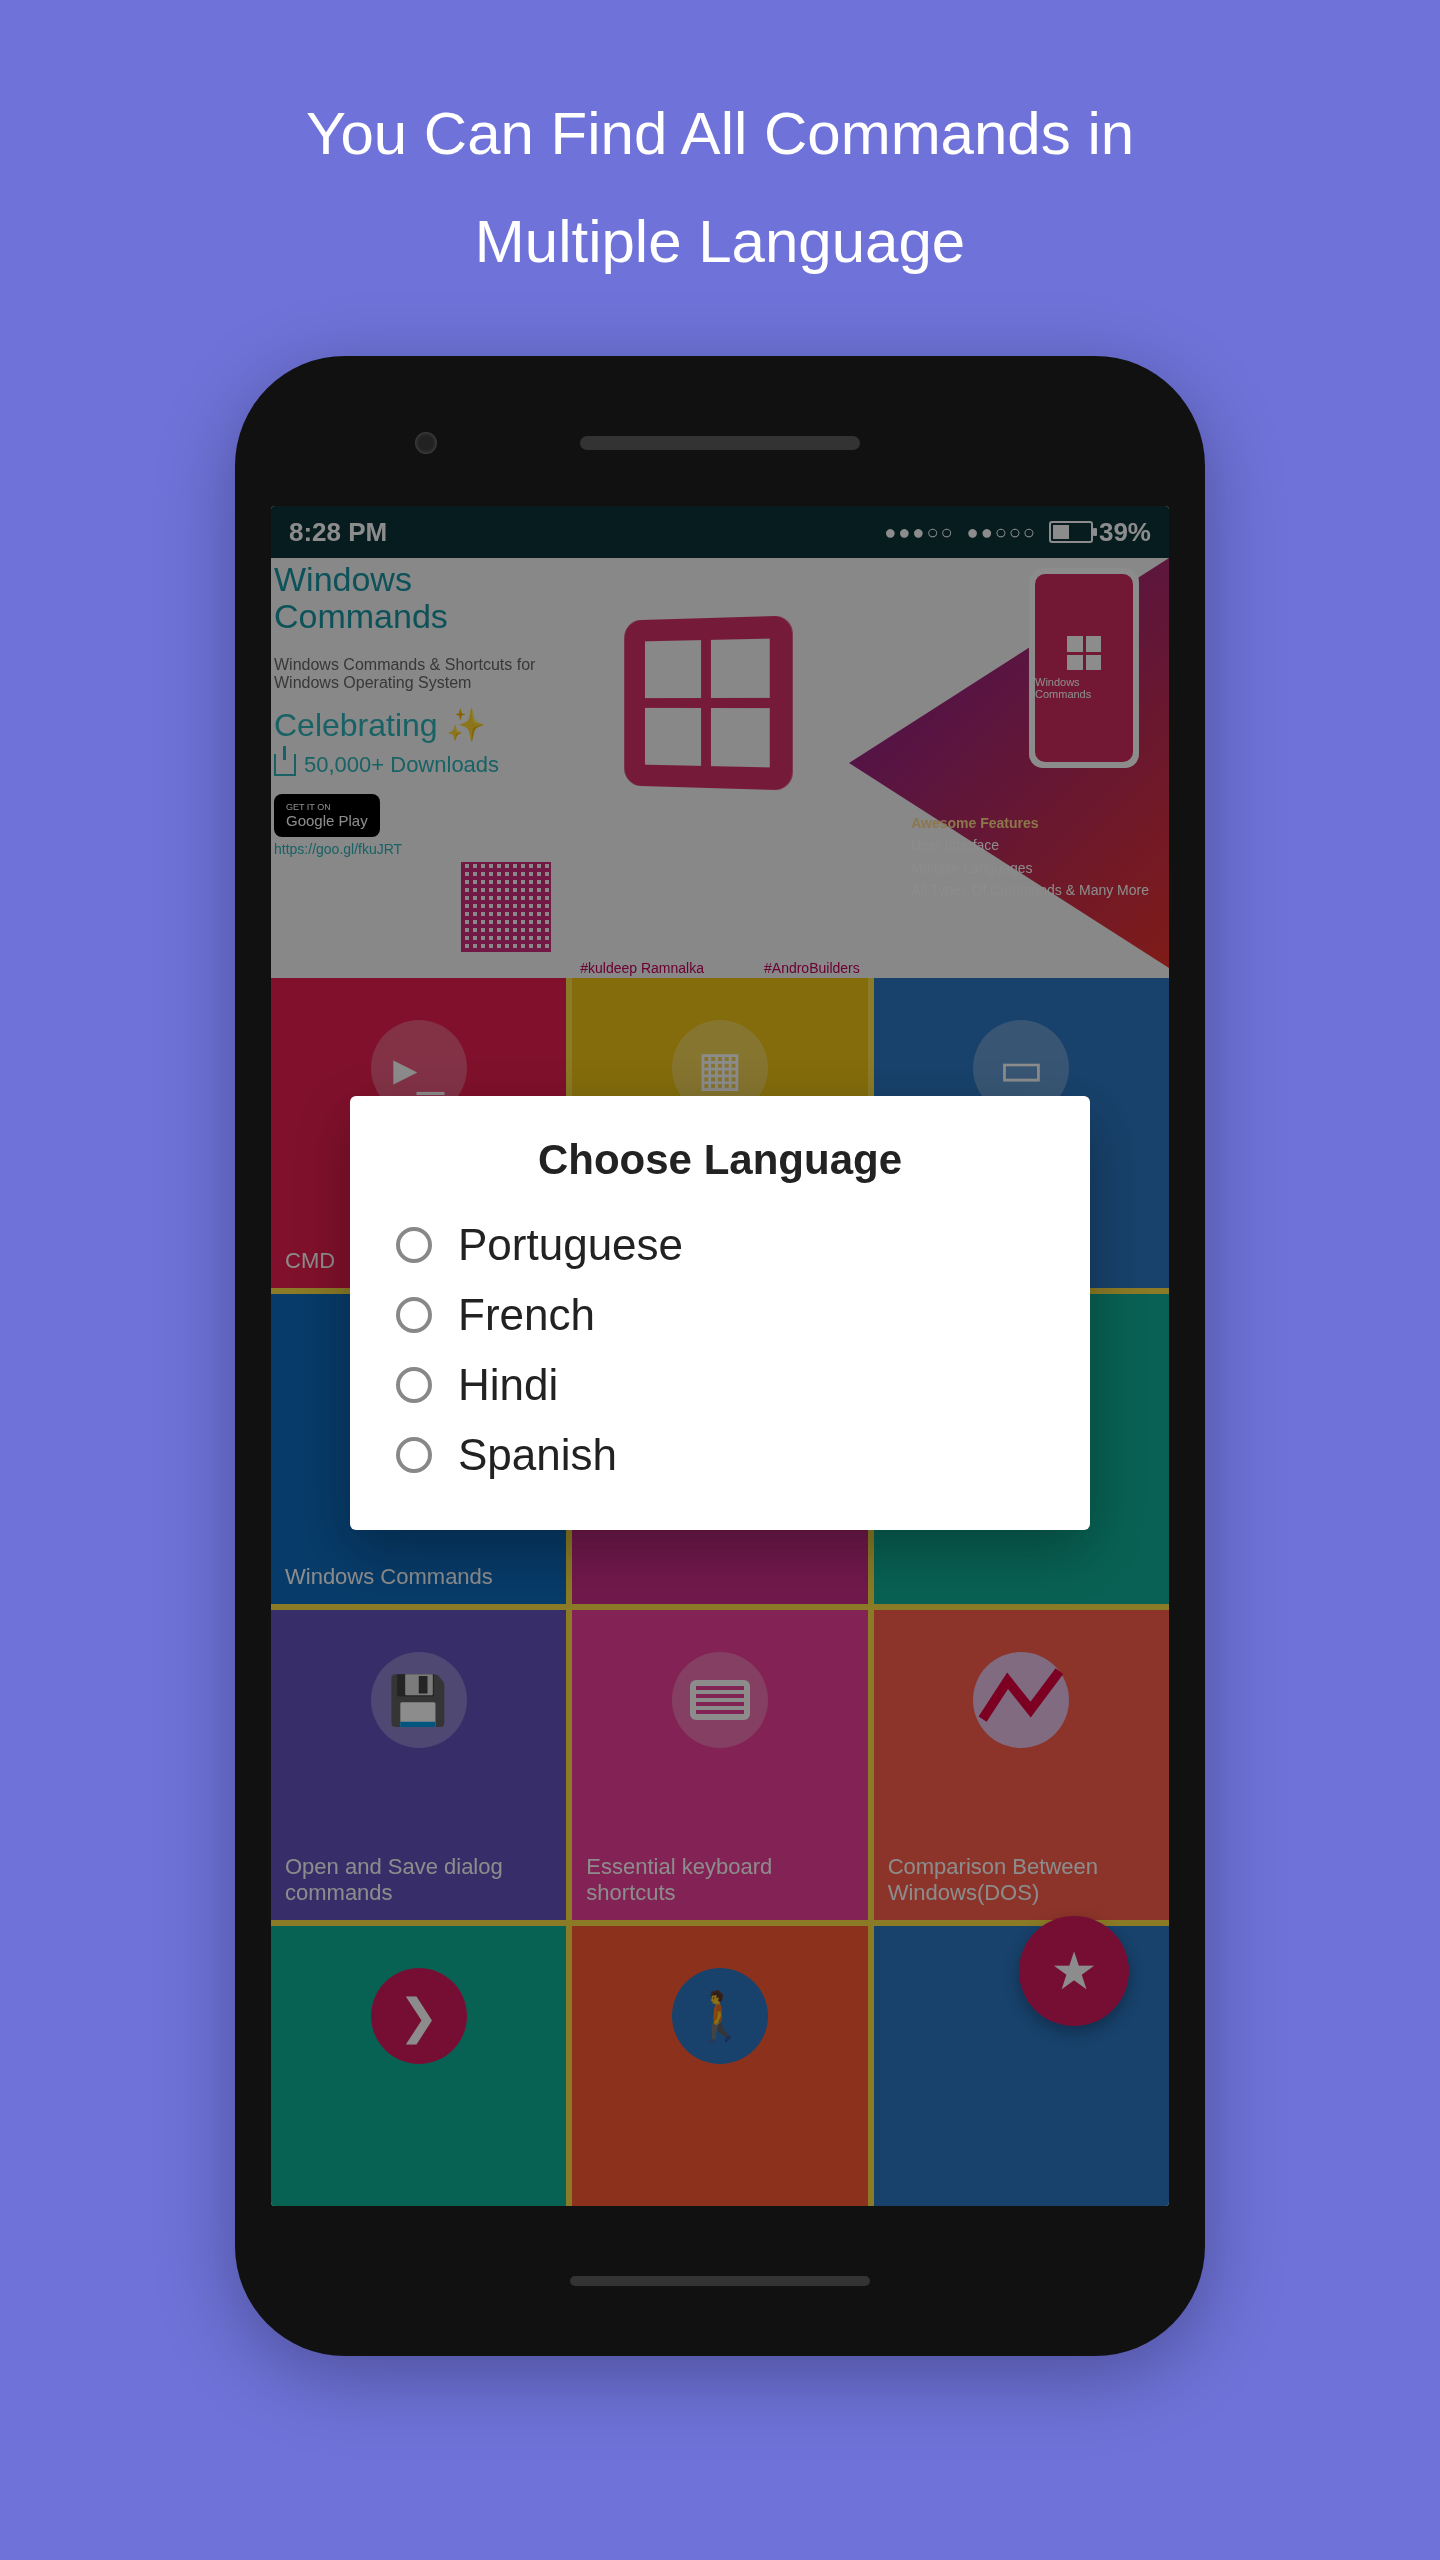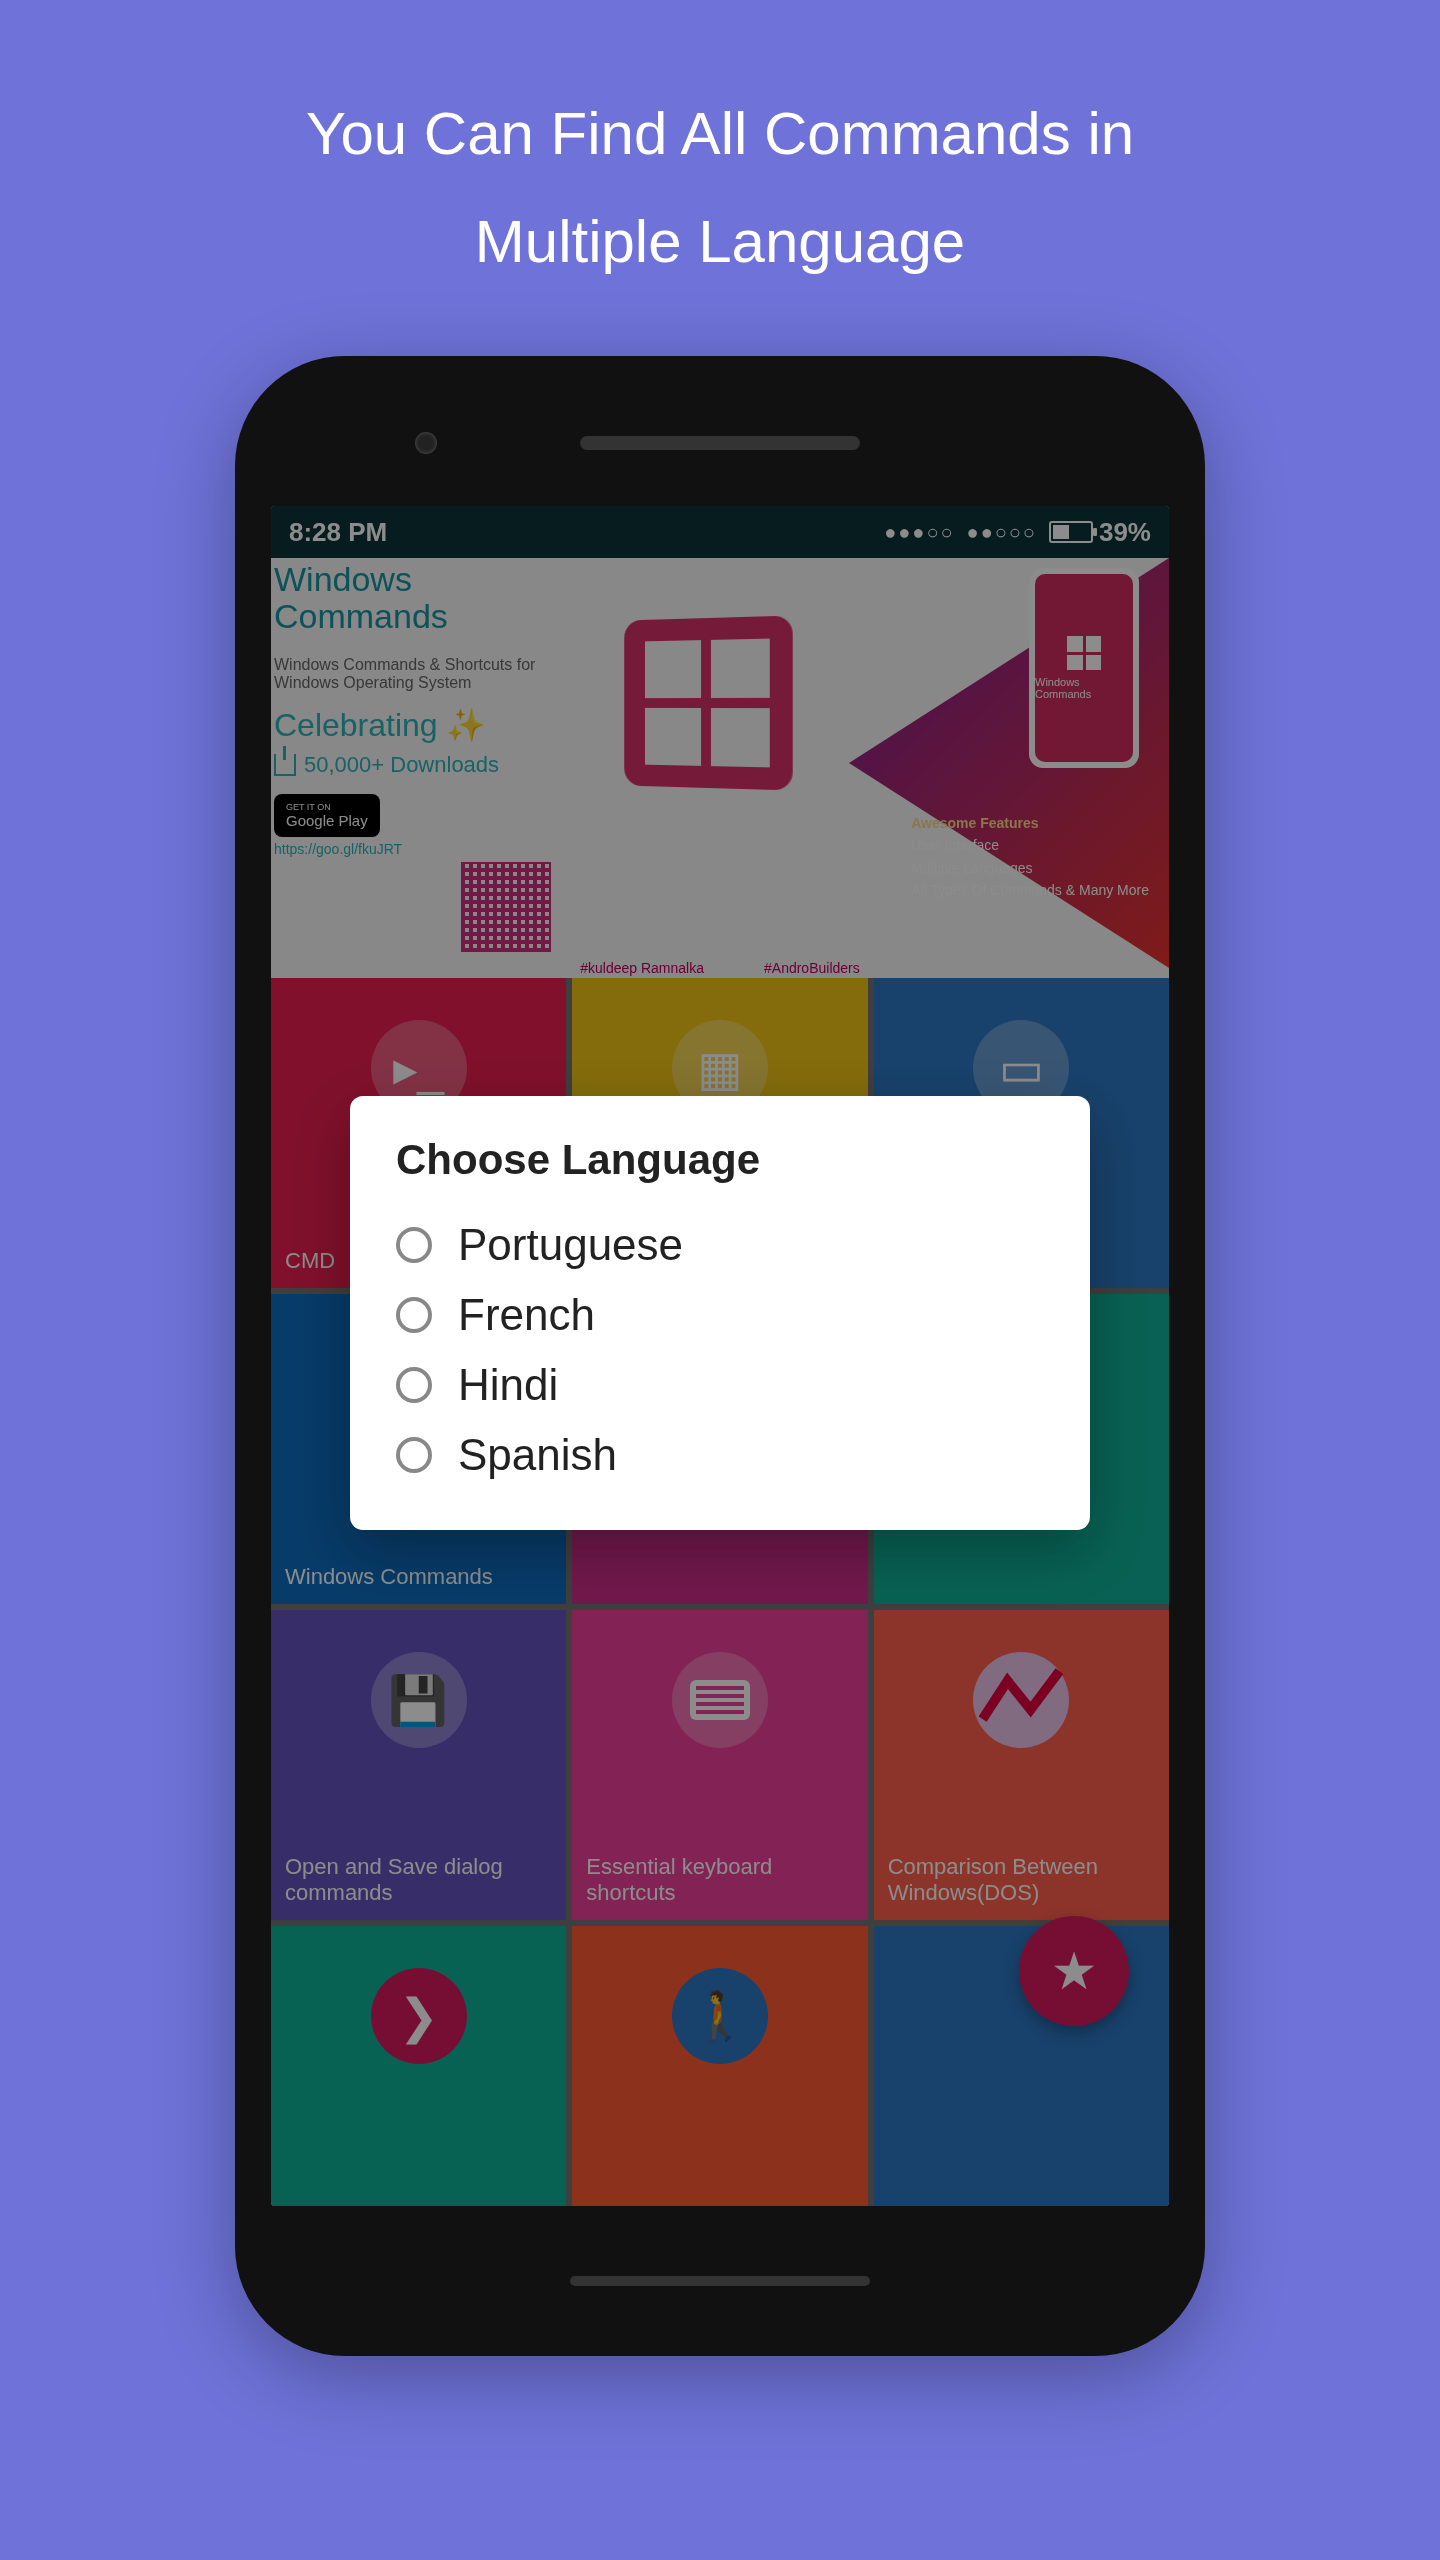--- a/index.html
+++ b/index.html
@@ -25,21 +25,21 @@
   padding:60px 30px;
   box-shadow:0 20px 80px rgba(0,0,0,.3);
   position:relative;
 }
 .speaker { width:280px; height:14px; background:#333; border-radius:10px;
   position:absolute; top:80px; left:50%; transform:translateX(-50%); }
 .camera  { width:22px; height:22px; background:#222; border-radius:50%;
   position:absolute; top:76px; left:180px; box-shadow:inset 0 0 4px #555; }
 .screen {
   position:absolute; top:150px; left:36px; right:36px; bottom:150px;
-  background:#737373; border-radius:4px; overflow:hidden;
+  background:#fde047; border-radius:4px; overflow:hidden;
 }
 .dim-overlay { position:absolute; inset:0; background:rgba(0,0,0,.45); z-index:10; }
 
 
 .statusbar {
   height:52px; background:#0d3337; color:#fff; display:flex;
   align-items:center; padding:0 18px; font-size:26px; font-weight:600;
 }
 .statusbar .spacer { flex:1; }
 .dots { letter-spacing:2px; margin-right:12px; font-size:20px; }
@@ -101,23 +101,23 @@
 .t1{background:#e91e4f}.t2{background:#f0c516}.t3{background:#2c78c4}
 .t4{background:#0d6cbf}.t5{background:#ce2d8a}.t6{background:#0fb199}
 .t7{background:#6555c0}.t8{background:#ef3f99}.t9{background:#ff5f4d}
 .t10{background:#0fb398}.t11{background:#ff5b33}.t12{background:#2c78c4}
 .fab { position:absolute; right:40px; bottom:180px; width:110px; height:110px;
   background:#d81b60; border-radius:50%; display:flex; align-items:center;
   justify-content:center; color:#fff; font-size:52px; z-index:5;
   box-shadow:0 6px 16px rgba(0,0,0,.3); }
 
 
-.dialog { position:absolute; z-index:20; background:#fff; border-radius:13px;
+.dialog { position:absolute; z-index:20; background:#fff; border-radius:6px;
   width:740px; left:50%; top:590px; transform:translateX(-50%);
-  padding:40px 46px 40px; box-shadow:0 20px 60px rgba(0,0,0,.3); }
+  padding:40px 46px 40px; box-shadow:0 20px 60px rgba(0,0,0,.3);text-align:center; }
 .dialog-title { font-size:42px; font-weight:700; color:#222; margin-bottom:26px; }
 .opt { display:flex; align-items:center; gap:26px; padding:10px 0;
   font-size:44px; color:#222; cursor:pointer; }
 .radio { width:36px; height:36px; border:4px solid #888; border-radius:50%;
   position:relative; flex-shrink:0; }
 .radio.sel { border-color:#e6007e; }
 .radio.sel::after { content:''; position:absolute; inset:5px; background:#e6007e;
   border-radius:50%; }
 
 .home-bar { position:absolute; bottom:70px; left:50%; transform:translateX(-50%);

